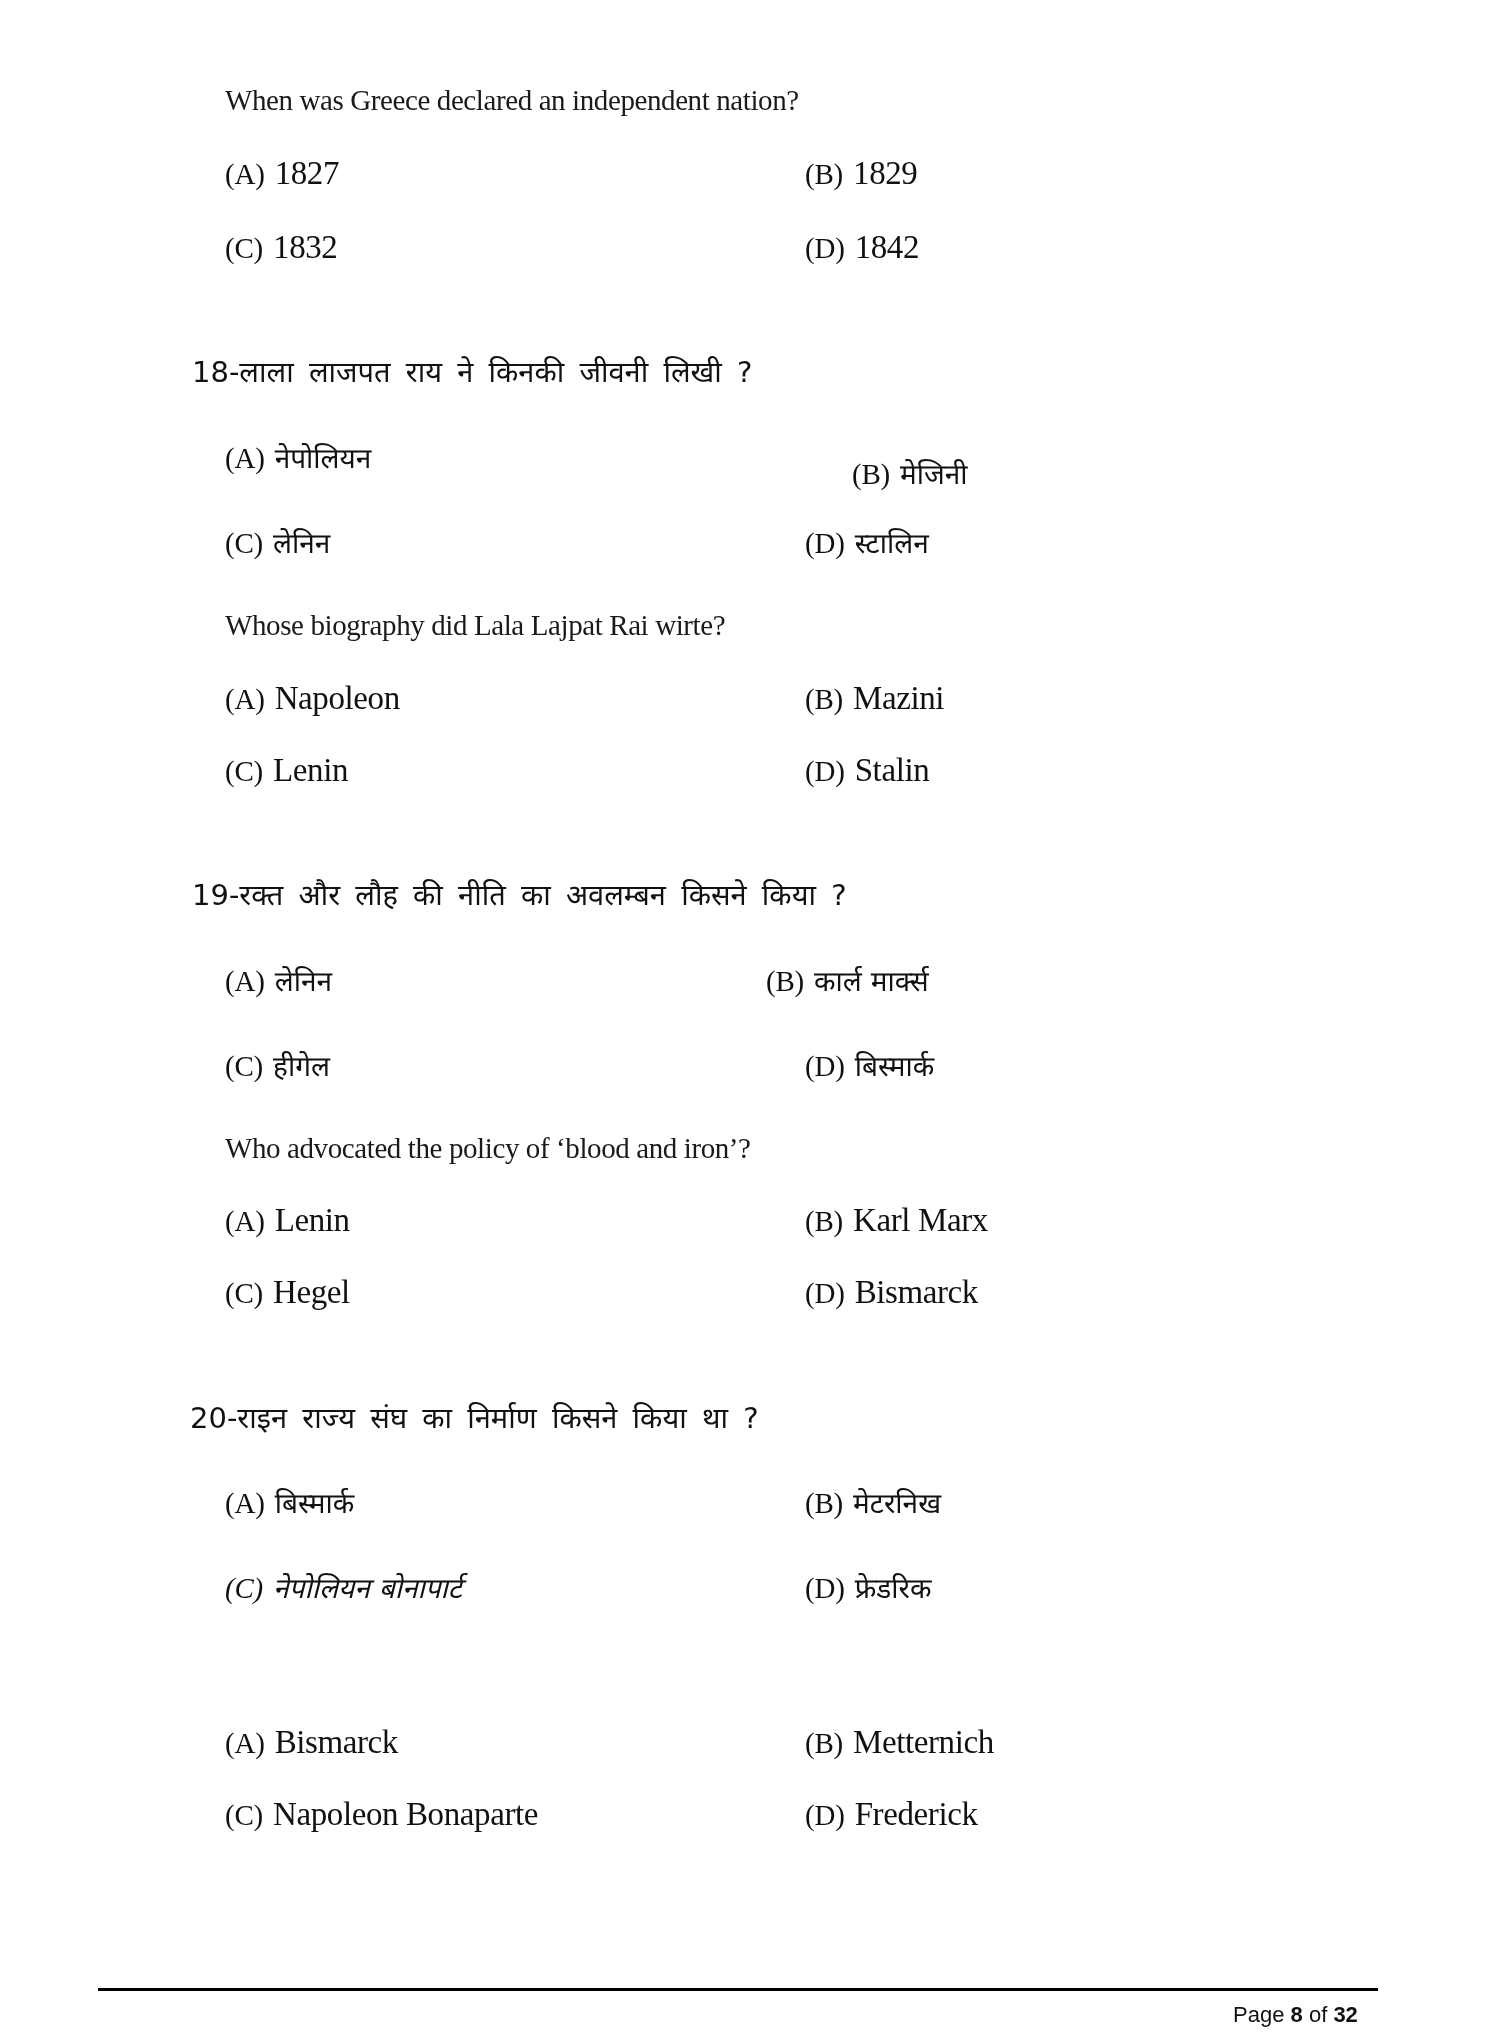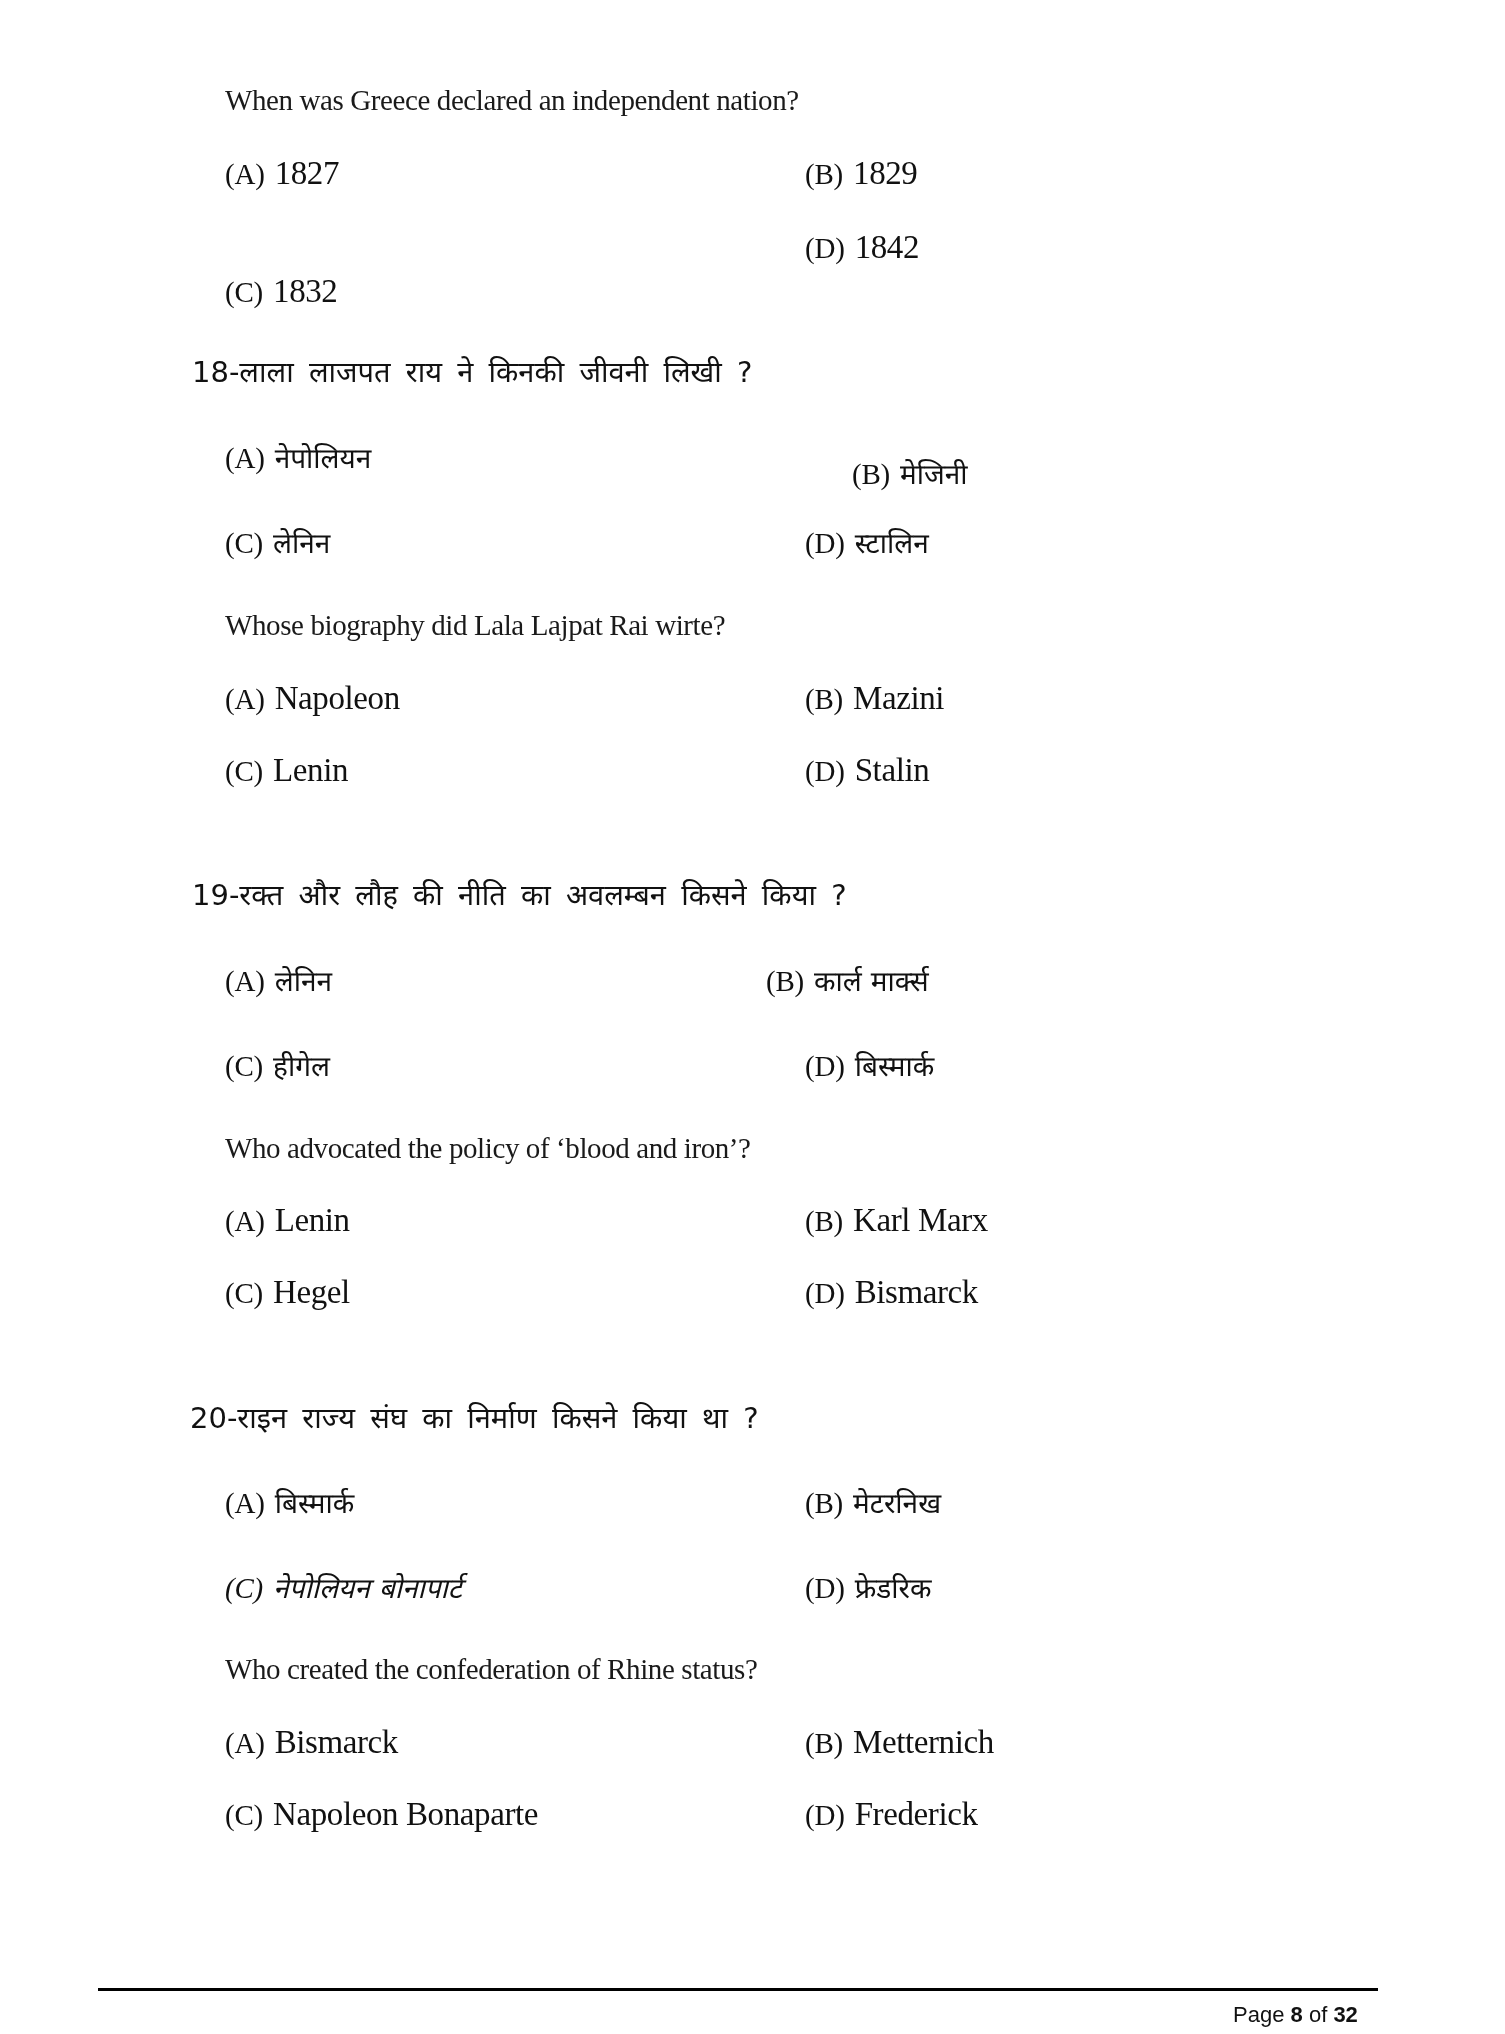--- a/index.html
+++ b/index.html
@@ -79,21 +79,21 @@
 
 <div class="page">
 
   <div class="line eng" style="left:225px; top:100px;">When was Greece declared an independent nation?</div>
   <div class="line" style="left:225px; top:173px;">
     <span class="opt-label">(A)</span><span class="opt-text-eng">1827</span>
   </div>
   <div class="line" style="left:805px; top:173px;">
     <span class="opt-label">(B)</span><span class="opt-text-eng">1829</span>
   </div>
-  <div class="line" style="left:225px; top:247px;margin-top:44px;">
+  <div class="line" style="left:225px; top:247px;">
     <span class="opt-label">(C)</span><span class="opt-text-eng">1832</span>
   </div>
   <div class="line" style="left:805px; top:247px;">
     <span class="opt-label">(D)</span><span class="opt-text-eng">1842</span>
   </div>
 
   <div class="line q-hin" style="left:192px; top:372px;">18-लाला लाजपत राय ने किनकी जीवनी लिखी ?</div>
   <div class="line" style="left:225px; top:458px;">
     <span class="opt-label">(A)</span><span class="opt-text-hin">नेपोलियन</span>
   </div>
@@ -156,21 +156,20 @@
   <div class="line" style="left:805px; top:1503px;">
     <span class="opt-label">(B)</span><span class="opt-text-hin">मेटरनिख</span>
   </div>
   <div class="line" style="left:225px; top:1588px;font-style:italic;">
     <span class="opt-label">(C)</span><span class="opt-text-hin">नेपोलियन बोनापार्ट</span>
   </div>
   <div class="line" style="left:805px; top:1588px;">
     <span class="opt-label">(D)</span><span class="opt-text-hin">फ्रेडरिक</span>
   </div>
 
-  <div class="line eng" style="left:225px; top:1669px;">Who created the confederation of Rhine status?</div>
   <div class="line" style="left:225px; top:1742px;">
     <span class="opt-label">(A)</span><span class="opt-text-eng">Bismarck</span>
   </div>
   <div class="line" style="left:805px; top:1742px;">
     <span class="opt-label">(B)</span><span class="opt-text-eng">Metternich</span>
   </div>
   <div class="line" style="left:225px; top:1814px;">
     <span class="opt-label">(C)</span><span class="opt-text-eng">Napoleon Bonaparte</span>
   </div>
   <div class="line" style="left:805px; top:1814px;">

